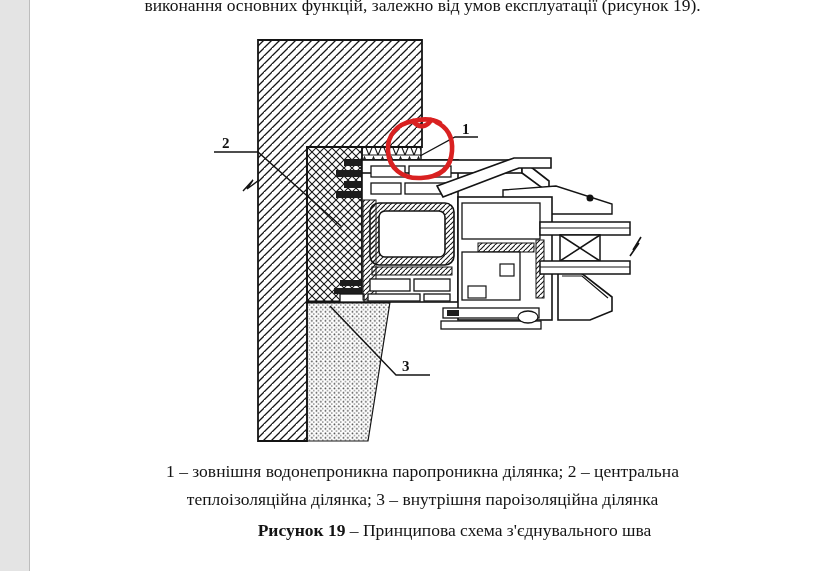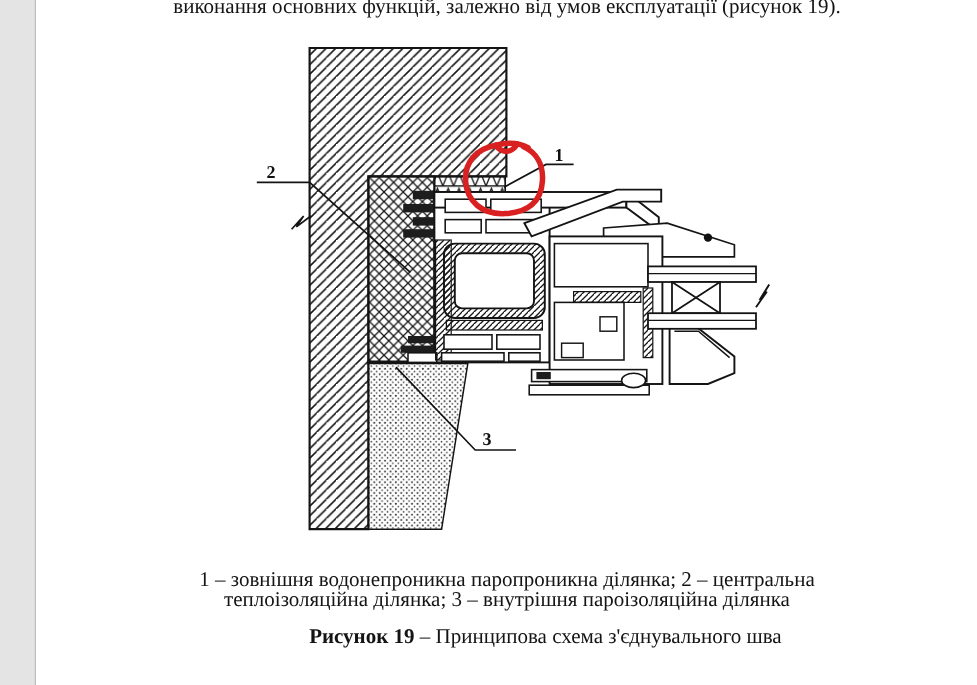--- a/index.html
+++ b/index.html
@@ -3,21 +3,21 @@
 <meta charset="utf-8">
 <style>
   html,body{margin:0;padding:0;background:#fff;}
   .stage{position:relative;width:814px;height:571px;overflow:hidden;background:#ffffff;
          font-family:"Liberation Serif", serif;color:#141414;}
   .gutter{position:absolute;left:0;top:0;bottom:0;width:29px;background:#e4e4e4;
           border-right:1px solid #bdbdbd;}
   .txtline{position:absolute;left:31px;width:783px;text-align:center;
            font-size:17.5px;line-height:20px;white-space:nowrap;}
   .top-cut{top:-5px;}
-  .cap1{top:472px;}
+  .cap1{top:461px;}
   .cap2{top:489px;}
   .cap3{top:520px;padding-left:32px;}
   .bld{font-weight:bold;}
   svg{position:absolute;left:0;top:0;}
   svg text{font-family:"Liberation Serif", serif;font-weight:bold;font-size:15px;fill:#111;}
 </style>
 </head>
 <body>
 
 <div class="stage">

